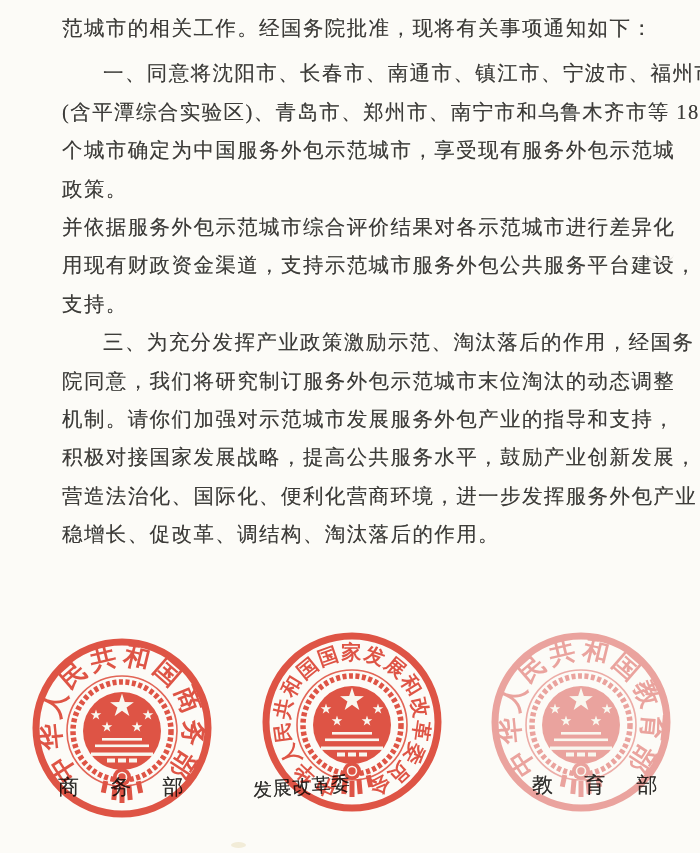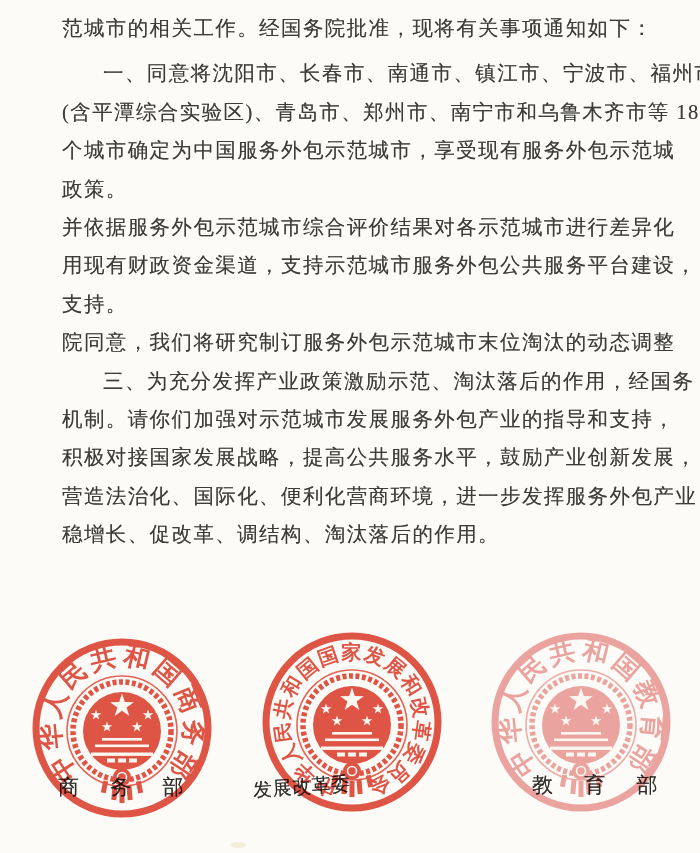--- a/index.html
+++ b/index.html
@@ -101,22 +101,22 @@
 
   <div class="doc-text">
     <div class="line lead">范城市的相关工作。经国务院批准，现将有关事项通知如下：</div>
     <div class="line indent">一、同意将沈阳市、长春市、南通市、镇江市、宁波市、福州市</div>
     <div class="line">(含平潭综合实验区)、青岛市、郑州市、南宁市和乌鲁木齐市等 18</div>
     <div class="line">个城市确定为中国服务外包示范城市，享受现有服务外包示范城</div>
     <div class="line">政策。</div>
     <div class="line">并依据服务外包示范城市综合评价结果对各示范城市进行差异化</div>
     <div class="line">用现有财政资金渠道，支持示范城市服务外包公共服务平台建设，</div>
     <div class="line">支持。</div>
+    <div class="line indent">三、为充分发挥产业政策激励示范、淘汰落后的作用，经国务</div>
     <div class="line">院同意，我们将研究制订服务外包示范城市末位淘汰的动态调整</div>
-    <div class="line indent">三、为充分发挥产业政策激励示范、淘汰落后的作用，经国务</div>
     <div class="line">机制。请你们加强对示范城市发展服务外包产业的指导和支持，</div>
     <div class="line">积极对接国家发展战略，提高公共服务水平，鼓励产业创新发展，</div>
     <div class="line">营造法治化、国际化、便利化营商环境，进一步发挥服务外包产业</div>
     <div class="line">稳增长、促改革、调结构、淘汰落后的作用。</div>
   </div>
 
   <div class="seal-label wide" style="left:58px;top:773px;">商 务 部</div>
   <div class="seal-label tight" style="left:253px;top:774px;">发展改革委</div>
   <div class="seal-label wide" style="left:532px;top:771px;">教 育 部</div>
 

